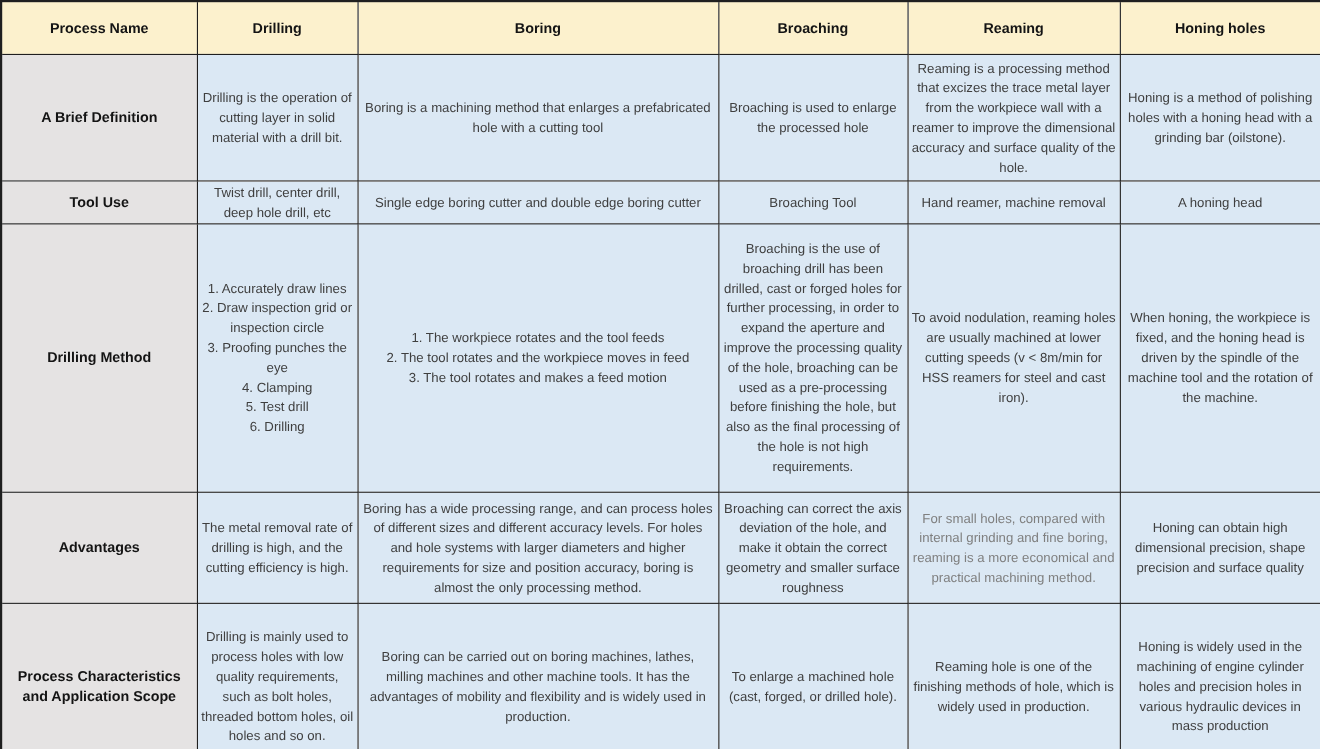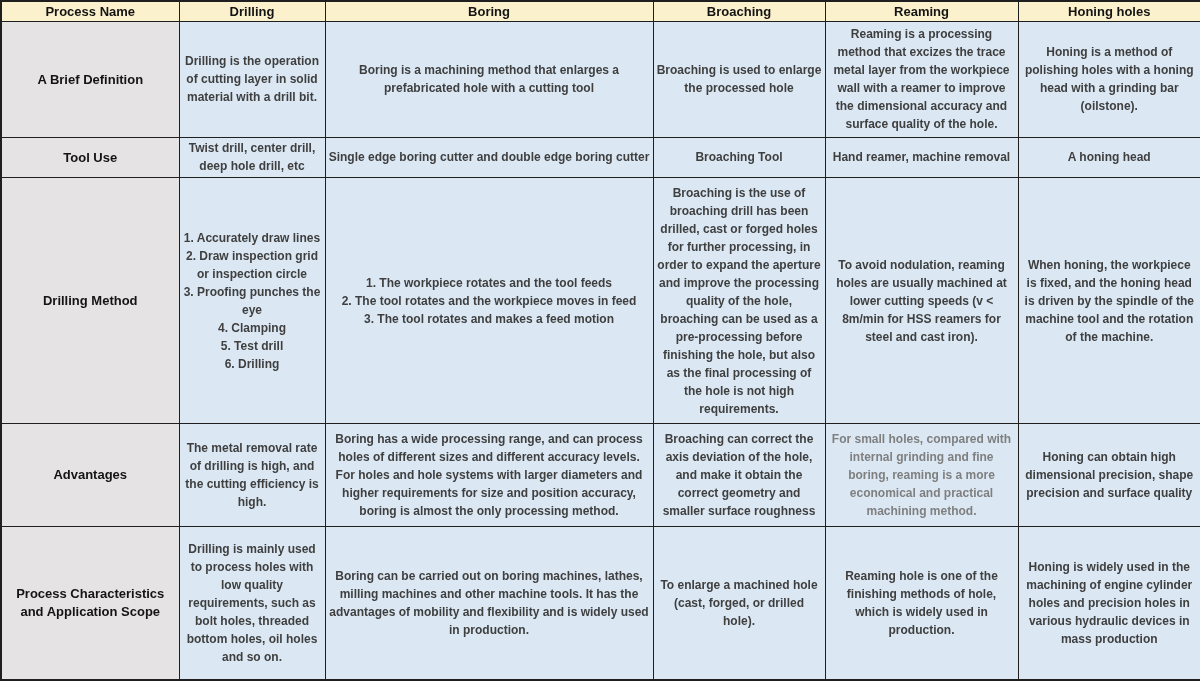--- a/index.html
+++ b/index.html
@@ -11,36 +11,35 @@
   table.cmp{
     border-collapse:collapse; table-layout:fixed;
     width:1200px; height:681px;
     border:2px solid var(--border);
   }
   .cmp th,.cmp td{
     border:1px solid var(--border);
     text-align:center; vertical-align:middle;
     padding:1px 3px; box-sizing:border-box;
     overflow:hidden;
-    font-weight:bold;
   }
   .cmp th{
     background:var(--header-bg); color:var(--heading-text);
     font-size:13px; font-weight:bold;
   }
   .lbl{
     background:var(--label-bg); color:var(--heading-text);
     font-size:13px; font-weight:bold; line-height:1.35;margin-top:34px;
   }
   .cell{
     background:var(--cell-bg); color:var(--text);
     font-size:12px; line-height:1.5; white-space:pre-line;
   }
   .muted{color:var(--muted-text);}
-  tr.r-head{height:20px;} tr.r-def{height:115px;} tr.r-tool{height:36px;}
+  tr.r-head{height:48px;} tr.r-def{height:115px;} tr.r-tool{height:36px;}
   tr.r-op{height:244px;} tr.r-adv{height:101px;} tr.r-char{height:152px;}
 </style>
 </head>
 <body>
 
 <table class="cmp">
   <colgroup>
     <col style="width:178px">
       <col style="width:146px">
       <col style="width:328px">

